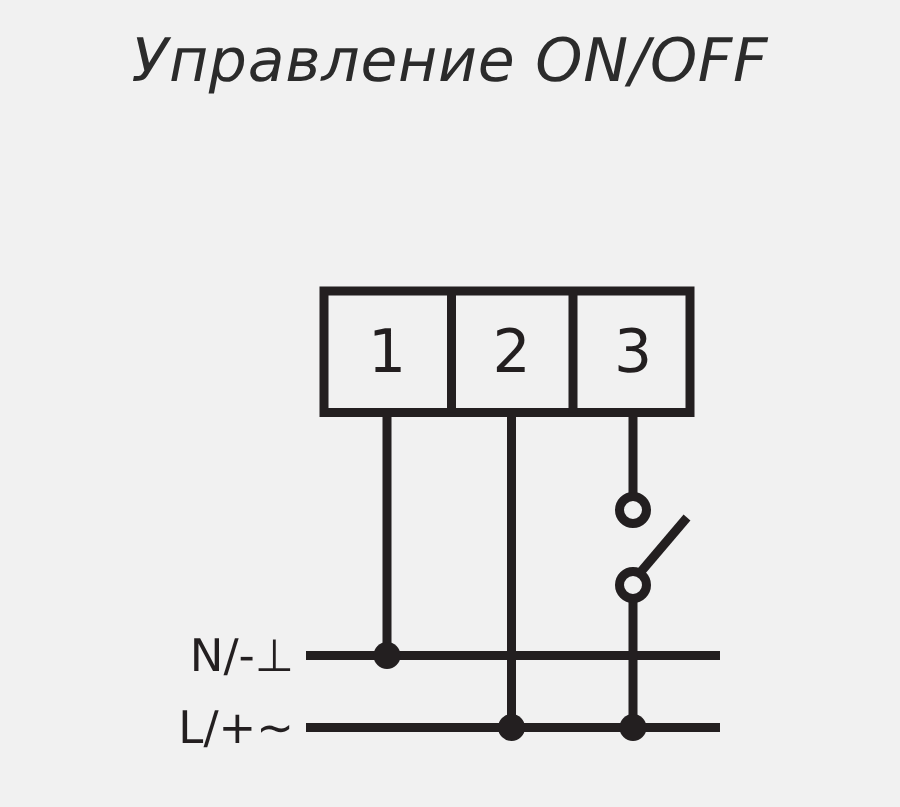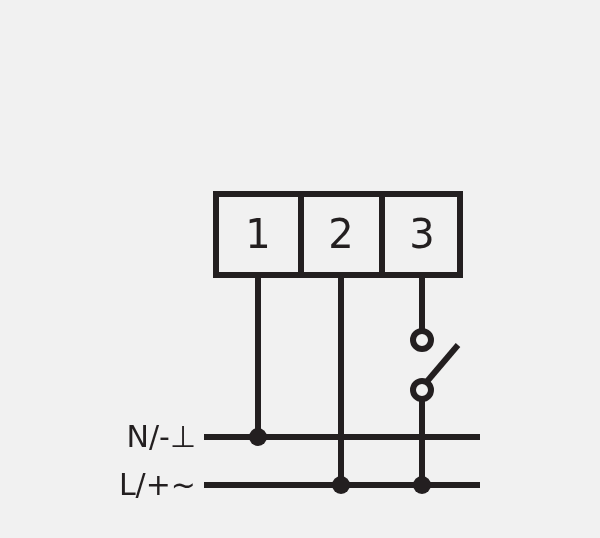--- a/index.html
+++ b/index.html
@@ -68,20 +68,21 @@
     font-size: 30px;
     fill: #231f20;
     text-anchor: end;
   }
 </style>
 </head>
 <body>
 
 <div id="diagram-root">
 
+  <div id="diagram-title">Управление ON/OFF</div>
 
   <svg id="schematic-svg" width="600" height="538" viewBox="0 0 600 538">
 
     <g>
       <line id="rail-neutral-line" class="wire" x1="204" y1="437" x2="480" y2="437" stroke-width="6"></line>
       <line id="rail-line-line" class="wire" x1="204" y1="485" x2="480" y2="485" stroke-width="6"></line>
     </g>
 
     <g>
       <line id="drop-1" class="wire" x1="258" y1="275" x2="258" y2="440" stroke-width="6"></line>

